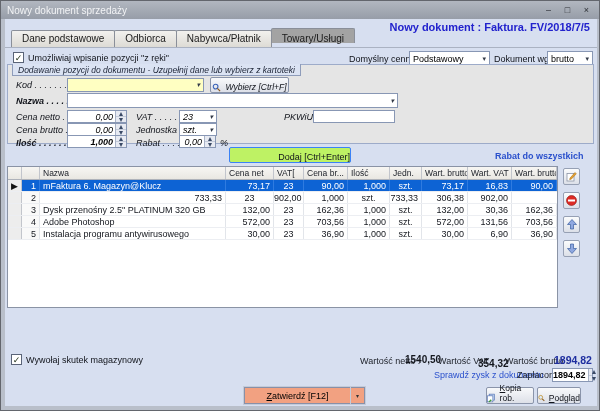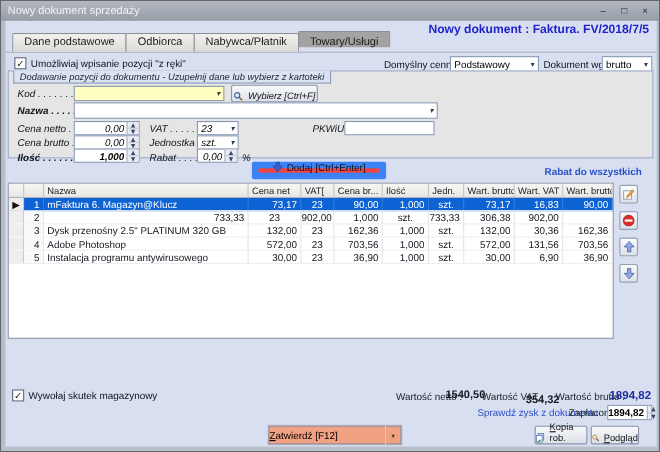--- a/index.html
+++ b/index.html
@@ -58,21 +58,21 @@
   
   .panel { top:63px; left:6px; width:587px; height:80px; background:#e5e5e5;
     border:1px solid #9dabc9;font-style:italic; }
   .caption { position:absolute; top:-1px; left:4px; height:12px; padding:1px 5px 0;
     font-size:8.5px; color:#1c2436; background:#dbe3f3; border:1px solid #8e9cba; border-top:none; white-space:nowrap; }
   .btn { display:flex; align-items:flex-end; justify-content:center; gap:4px;
     background:linear-gradient(#f8f9fb,#dde0e8); border:1px solid #8a94aa;
     font-size:8.5px; color:#10131a; border-radius:2px; }
   .btnlabel { display:inline-block; }
   .btnlabel::first-letter { text-decoration:underline; }
-  .dodaj { background:#ef4444; border:6px solid #3b82f6; font-size:9px; }
+  .dodaj { background:#bef264; border:1px solid #3b82f6; font-size:9px;flex-direction:column; }
   .link { font-size:9px; color:#2a50cc; }
   
   .grid { top:165px; left:6px; width:551px; height:142px; background:#fff;
     border:1px solid #8a93a5; overflow:hidden; }
   .trow { display:grid; grid-template-columns:14px 18px 186px 48px 30px 44px 42px 32px 46px 44px 45px; }
   .trow.head { background:linear-gradient(#f7f6f3,#e9e7e2); border-bottom:1px solid #aeb2ba; height:13px; }
   .trow.head .cell { font-size:8.5px; color:#20242c; border-right:1px solid #c2c5cc;
     padding:1px 0 0 3px; overflow:hidden; white-space:nowrap; }
   .trow.data { height:12px; border-bottom:1px solid #eceef2; }
   .trow.data .cell { font-size:9px; color:#14171e; border-right:1px solid #e2e5ea;
@@ -90,21 +90,21 @@
   .trow.data.selected .cell.ind { background:#ededed; color:#111; }
   .trow.data.selected .cell.num { background:#0d63d4; color:#fff; }
   
   .sidebtn { width:17px; height:17px; display:flex; align-items:center; justify-content:center;
     background:linear-gradient(#fbfcfd,#dce0e8); border:1px solid #96a0b4; border-radius:2px; }
   
   .totlbl { font-size:9px; color:#20242c; }
   .totval { font-size:10px; font-weight:bold; color:#14171e; }
   .totval.navy { color:#1f2fa0; font-size:10.5px; }
   .approve { background:#f2a181; border:1px solid #8890a8; box-shadow:0 0 0 1px #c4cbd9;
-    font-size:9px; display:flex; align-items:center; justify-content:flex-start; }
+    font-size:9px; display:flex; align-items:center; justify-content:center; }
   .approve-split { background:#f2a181; border:1px solid #8890a8; border-left:none;
     box-shadow:0 0 0 1px #c4cbd9; font-size:6px; display:flex; align-items:center; justify-content:center; color:#333; }
 </style>
 </head>
 <body>
 
 <div class="window">
 
   <div class="titlebar">
     <span>Nowy dokument sprzedaży</span>

